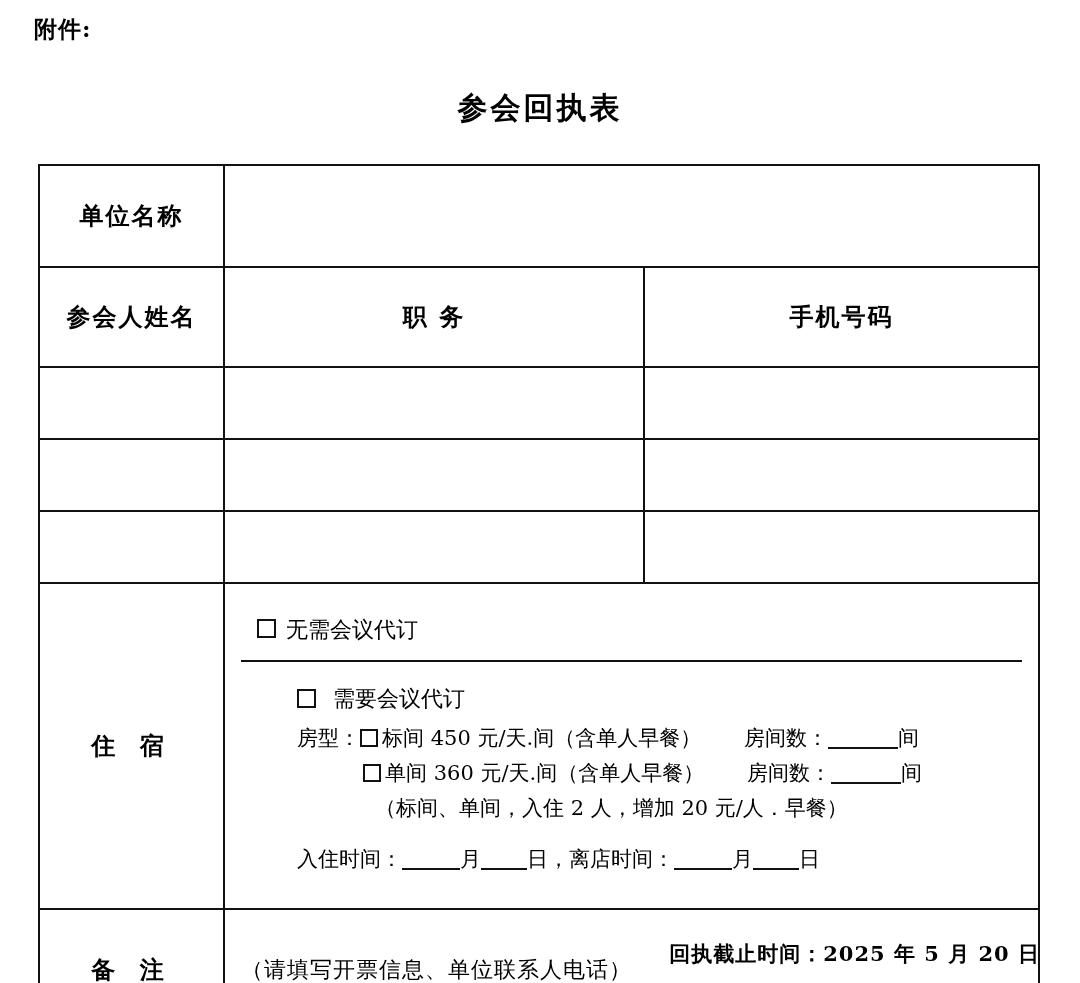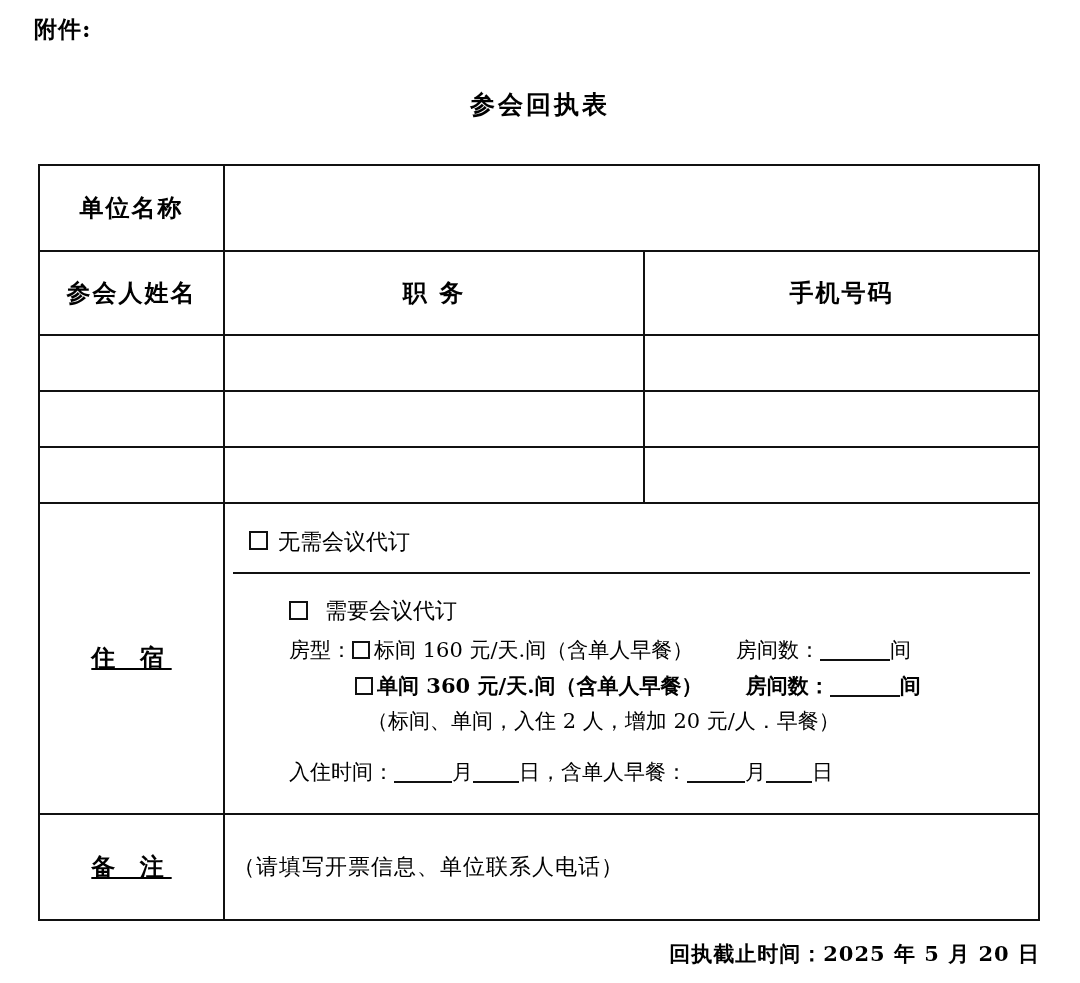--- a/index.html
+++ b/index.html
@@ -29,52 +29,51 @@
     font-weight: 700;
     letter-spacing: 1px;
     font-family: "DejaVu Serif", "Liberation Serif", serif;
   }
   .doc-title {
     position: absolute;
     left: 0;
     right: 0;
     top: 88px;
     text-align: center;
-    font-size: 25px;
+    font-size: 30px;
     font-weight: 700;
     letter-spacing: 3px;
   }
   table.form {
     position: absolute;
     left: 38px;
     top: 164px;
     width: 1000px;
     border-collapse: collapse;
     table-layout: fixed;
   }
   table.form td {
     border: 2px solid #111111;
-    padding: 8px;
+    padding: 16px;
     vertical-align: middle;
   }
   .c-head {
     text-align: center;
     font-size: 24px;
     font-weight: 700;
     letter-spacing: 2px;
   }
   .row-unit td { height: 68px; }
   .row-head td { height: 66px; margin-top: 24px; }
   .row-blank td { height: 38px; }
   .cell-lodging {
     text-align: center;
     font-size: 24px;
     font-weight: 700;
     letter-spacing: 8px;
-    text-decoration: underline;
   }
   .lodging-box {
     padding: 0;
   }
   .opt-no {
     height: 62px;
     display: flex;
     align-items: center;
     padding-left: 16px;
     border-bottom: 2px solid #111111;
@@ -101,21 +100,20 @@
     font-size: 22px;
     margin-bottom: 18px;
   }
   .detail-line {
     font-size: 21px;
     margin-bottom: 14px;
     white-space: nowrap;
   }
   .detail-line.indent {
     padding-left: 66px;
-    font-weight: bold;
   }
   .detail-line.indent2 {
     padding-left: 78px;
   }
   .chk-inline {
     display: inline-block;
     width: 14px;
     height: 14px;
     border: 2px solid #111111;
     margin-right: 4px;
@@ -206,33 +204,33 @@
         </div>
 
         <div class="opt-yes-block">
 
           <div class="opt-line-1">
             <span class="chk"></span>
             <span>需要会议代订</span>
           </div>
 
           <div class="detail-line">
-            <span>房型：</span><span class="chk-inline"></span><span>标间 160 元/天.间（含单人早餐）</span>
+            <span>房型：</span><span class="chk-inline"></span><span>标间 450 元/天.间（含单人早餐）</span>
             <span style="display:inline-block;width:36px"></span><span>房间数：</span><span class="blank-u b-70"></span><span>间</span>
           </div>
 
           <div class="detail-line indent">
             <span class="chk-inline"></span><span>单间 360 元/天.间（含单人早餐）</span>
             <span style="display:inline-block;width:36px"></span><span>房间数：</span><span class="blank-u b-70"></span><span>间</span>
           </div>
 
           <div class="detail-line indent2">（标间、单间，入住 2 人，增加 20 元/人．早餐）</div>
 
           <div class="time-line">
-            <span>入住时间：</span><span class="blank-u b-58"></span><span>月</span><span class="blank-u b-46"></span><span>日</span><span>，含单人早餐：</span><span class="blank-u b-58"></span><span>月</span><span class="blank-u b-46"></span><span>日</span>
+            <span>入住时间：</span><span class="blank-u b-58"></span><span>月</span><span class="blank-u b-46"></span><span>日</span><span>，离店时间：</span><span class="blank-u b-58"></span><span>月</span><span class="blank-u b-46"></span><span>日</span>
           </div>
 
         </div>
       </td>
     </tr>
 
     <tr class="row-remark">
       <td class="cell-lodging">备    注</td>
       <td colspan="2" class="remark-text">（请填写开票信息、单位联系人电话）</td>
     </tr>

